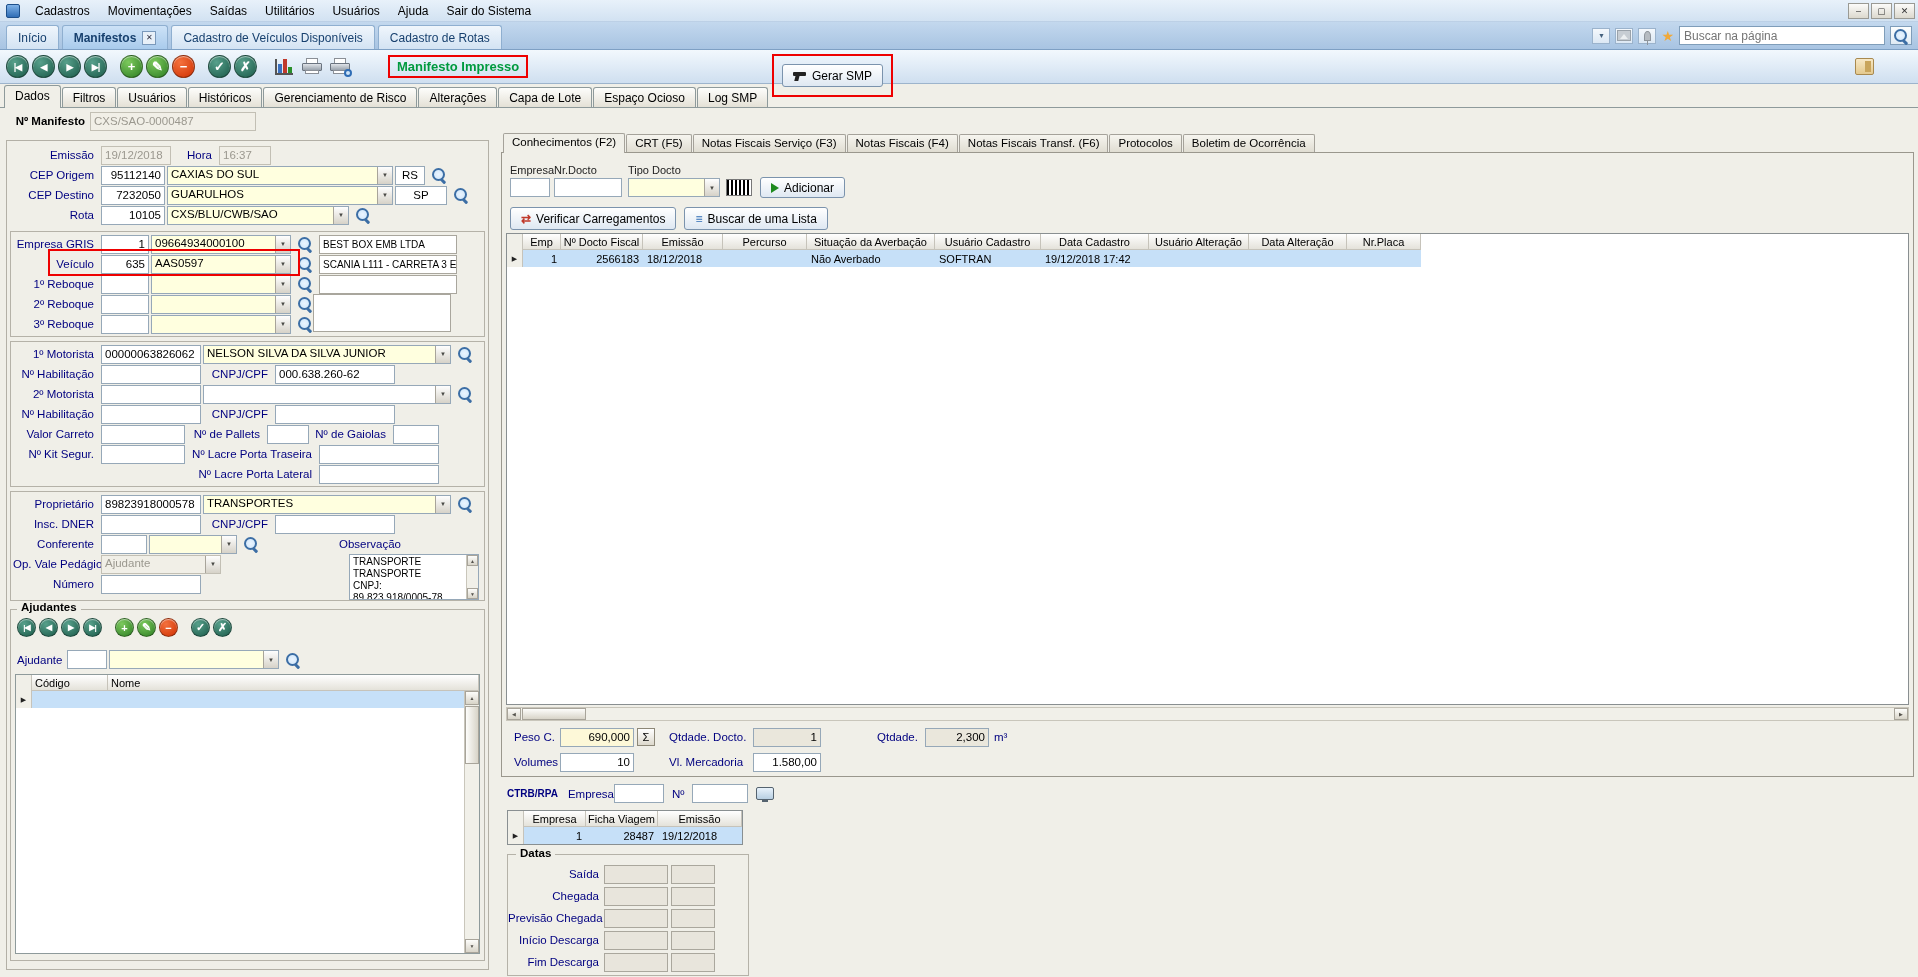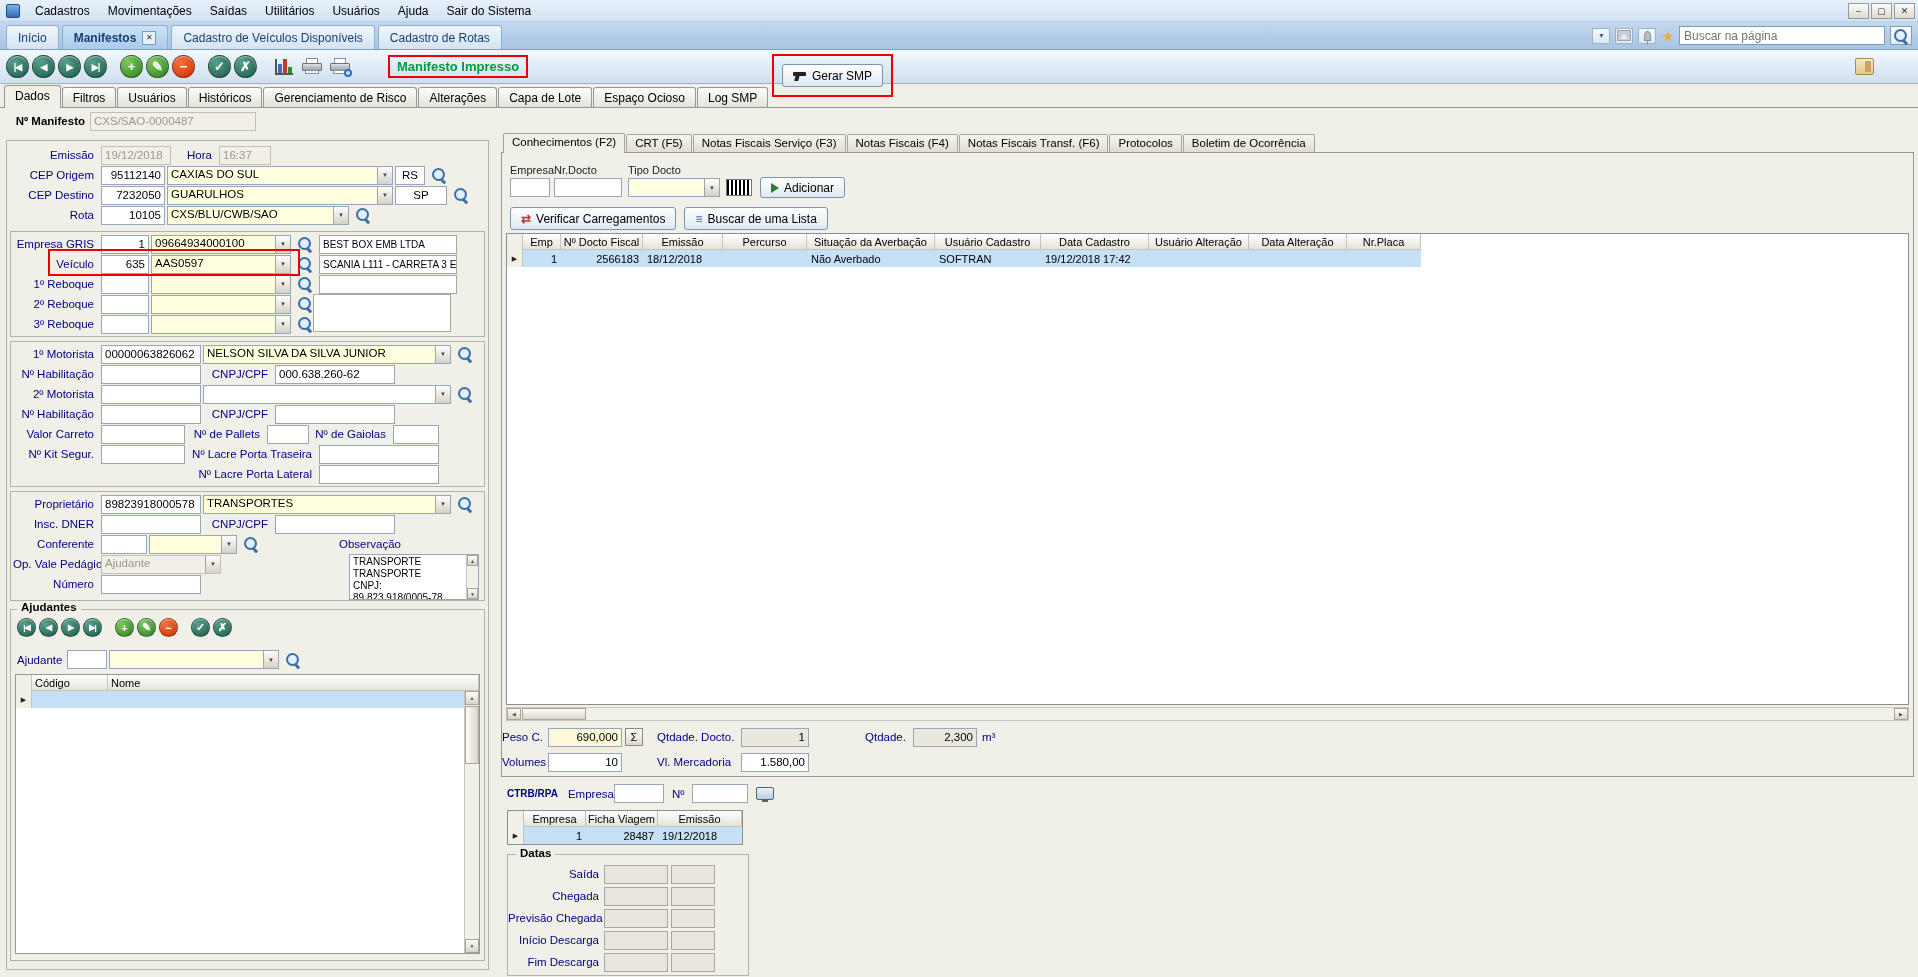--- a/index.html
+++ b/index.html
@@ -131,21 +131,21 @@
 .ctl-b{position:absolute;top:54px;left:8px;display:flex;gap:8px;}
 .icon-barcode{width:26px;height:17px;background:repeating-linear-gradient(90deg,#000 0 2px,#fff 2px 4px);border:1px solid #777;margin:0 8px 0 6px;flex:none;}
 .icon-go{width:0;height:0;border-left:8px solid #1e8a1e;border-top:5px solid transparent;border-bottom:5px solid transparent;flex:none;}
 .icon-sync{color:#c0392b;font-weight:bold;font-size:12px;}
 .icon-list{color:#2f6db5;font-weight:bold;font-size:12px;}
 .grid1{position:absolute;left:4px;right:4px;top:80px;height:472px;border:1px solid #898f91;background:#fff;overflow:hidden;}
 .hscroll{position:absolute;left:4px;right:4px;top:554px;height:14px;background:#f1f0e9;border:1px solid #c9c6bb;display:flex;align-items:stretch;}
 .hscroll .sbtn{width:14px;height:auto;}
 .hscroll .thumb{width:64px;background:linear-gradient(#fdfdfb,#d8d4c8);border:1px solid #a8a49a;margin-left:1px;}
 .hscroll .fill{flex:1;}
-.tot{position:absolute;left:0;height:20px;display:flex;align-items:center;}
+.tot{position:absolute;left:12px;height:20px;display:flex;align-items:center;}
 .tot .vbox{height:19px;border:1px solid #96a8b8;font-size:11.5px;display:flex;align-items:center;justify-content:flex-end;padding:0 3px;flex:none;}
 .vbox.cream{background:#fdf8d8;}
 .vbox.gray{background:#eae7dc;}
 .vbox.white{background:#fff;}
 .sigma{width:18px;height:18px;border:1px solid #8d8878;background:linear-gradient(#fff,#ddd9cd);display:flex;align-items:center;justify-content:center;font-size:11px;margin-left:3px;flex:none;}
 .ctrb-row{position:absolute;left:6px;top:652px;display:flex;align-items:center;}
 .ctrb-title{color:#000080;font-weight:bold;font-size:10px;margin-right:10px;}
 .icon-monitor{width:18px;height:13px;border:1px solid #55636f;background:linear-gradient(#e8f2fb,#b8cfe2);border-radius:2px;position:relative;margin-left:8px;flex:none;}
 .icon-monitor::after{content:"";position:absolute;left:5px;right:5px;bottom:-3px;height:2px;background:#55636f;}
 .grid2{position:absolute;left:6px;top:678px;width:236px;border:1px solid #898f91;background:#fff;}

